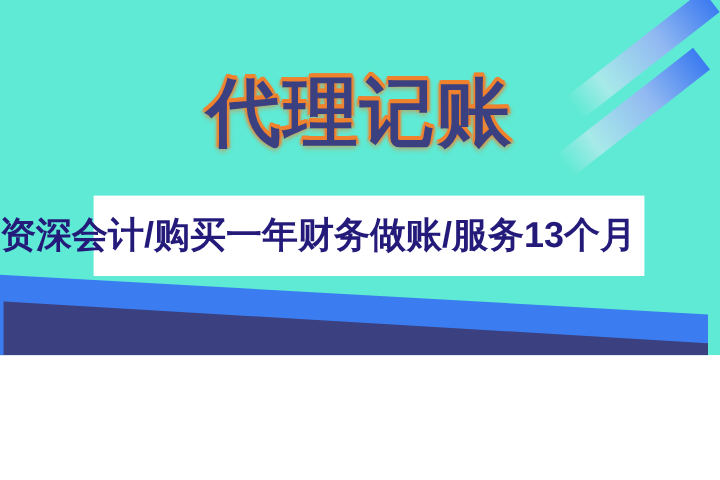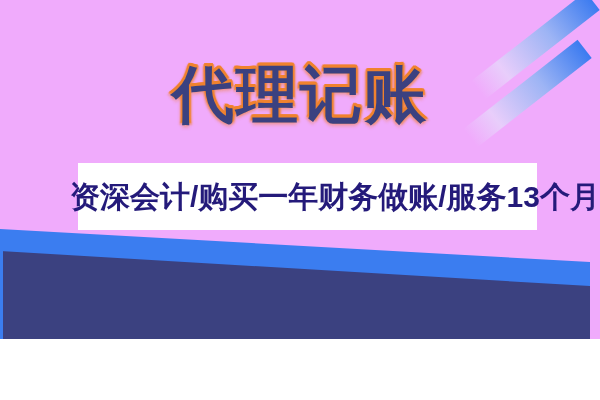--- a/index.html
+++ b/index.html
@@ -8,23 +8,23 @@
     padding: 0;
     background: #ffffff;
   }
   body {
     font-family: "Liberation Sans", "DejaVu Sans", sans-serif;
   }
 
   #banner {
     position: relative;
     width: 600px;
-    height: 339px;
+    height: 296px;
     overflow: hidden;
-    background: #f0abfc;
+    background: #5eead4;
   }
 
   
   .slash {
     position: absolute;
     height: 23px;
     width: 145px;
     transform-origin: 50% 50%;
     transform: rotate(-38deg);
     background: linear-gradient(90deg,
@@ -74,21 +74,21 @@
     top: 163px;
     width: 459px;
     height: 67px;
     background: #ffffff;
   }
   #subtitle {
     position: absolute;
     left: 0;
     top: 176px;
     width: 600px;
-    text-align: right;
+    text-align: left;
     font-size: 30px;
     line-height: 42px;
     font-weight: bold;
     color: #241a7a;
     white-space: nowrap;
   }
 
   
   .band {
     position: absolute;

